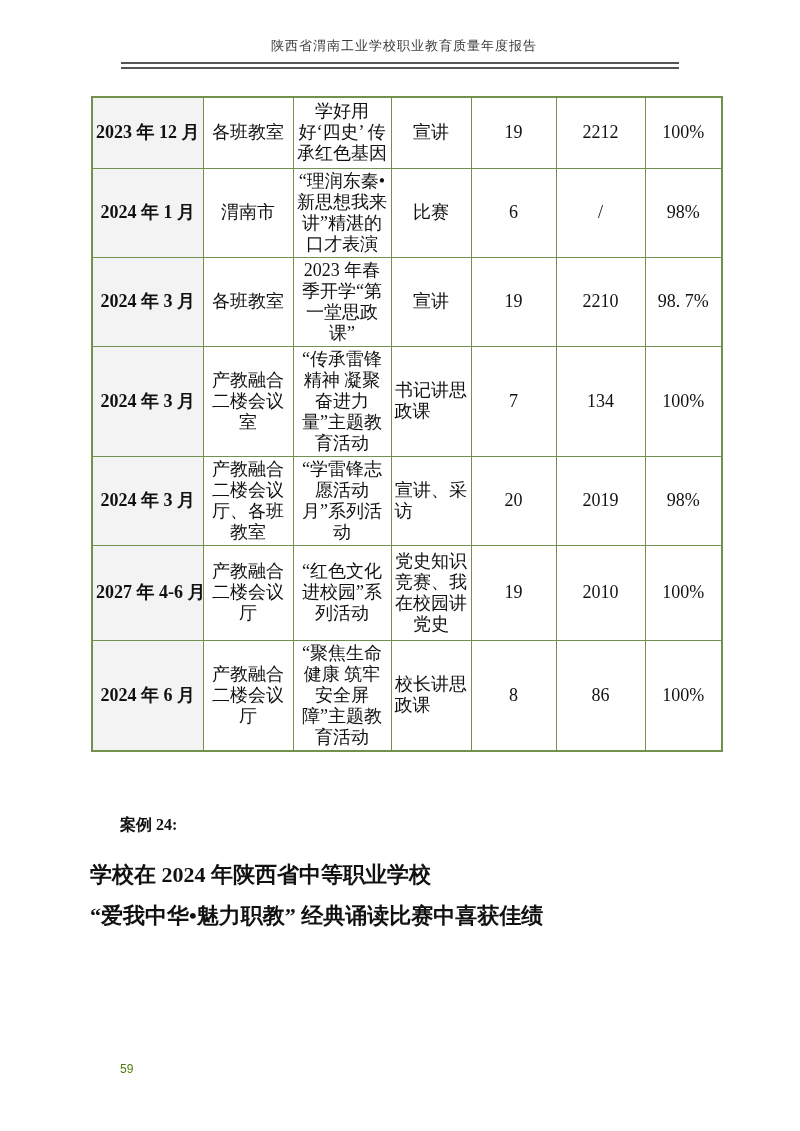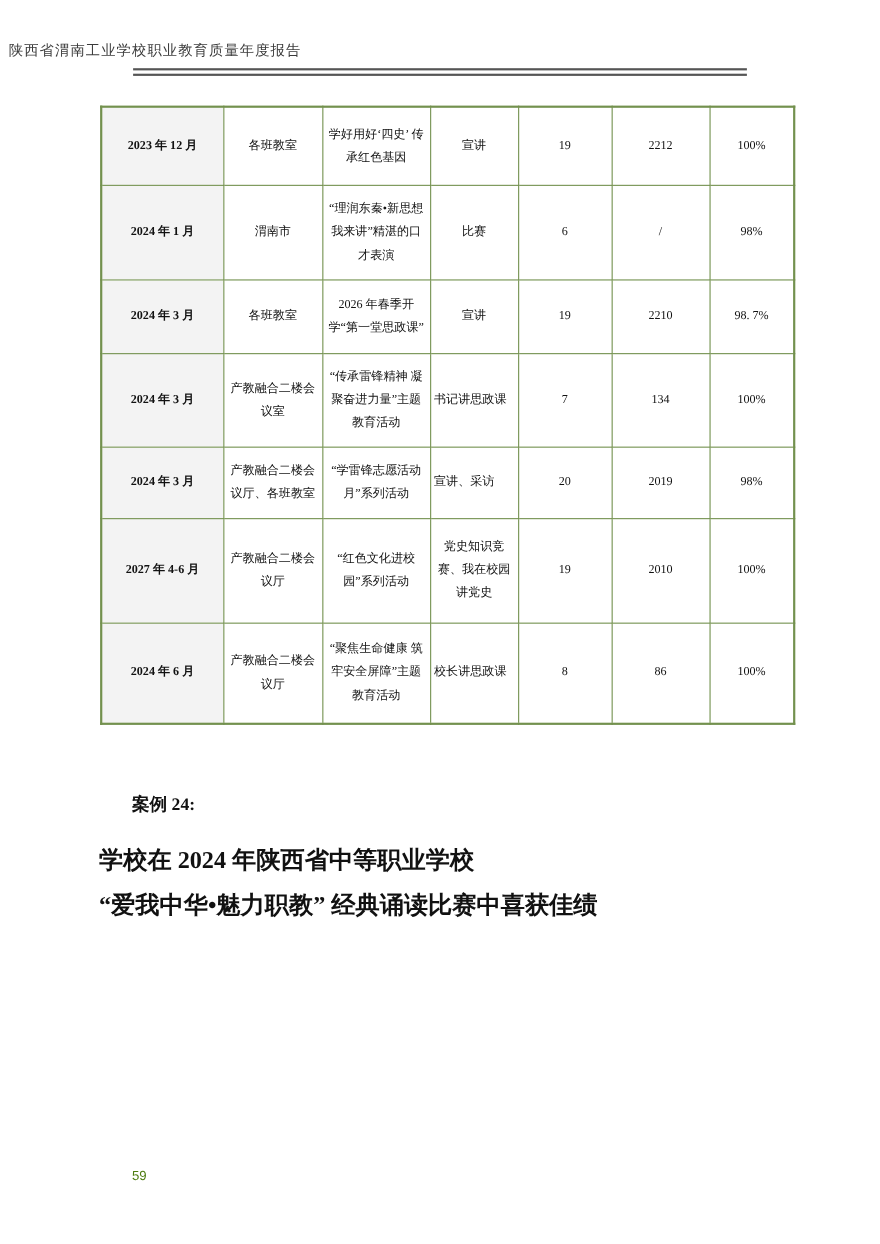--- a/index.html
+++ b/index.html
@@ -7,20 +7,21 @@
     position:relative;
     width:800px; height:1131px;
     margin:0 auto;
     background:#ffffff;
     font-family:"Liberation Serif","DejaVu Serif",serif;
     color:#111;
     overflow:hidden;
   }
   .doc-header {
     padding-top:38px;
+    text-align:center;
     font-size:13px;
     line-height:16px;
     color:#3b3b3b;
     letter-spacing:1px;
     padding-left:8px;
   }
   .header-rule {
     margin:8px 121px 0 121px;
     height:3px;
     border-top:2px solid #555555;
@@ -28,21 +29,21 @@
   }
   table.activity-table {
     border-collapse:collapse;
     table-layout:fixed;
     width:630px;
     margin:27px 0 0 91px;
     border:2.5px solid #73914e;
   }
   table.activity-table td {
     border:1.5px solid #73914e;
-    font-size:11px;
+    font-size:18px;
     line-height:21px;
     text-align:center;
     vertical-align:middle;
     padding:2px 3px;
     overflow:hidden;
     word-break:break-all;
   }
   td.col-date {
     font-weight:bold;
     background:#f3f3f3;
@@ -117,21 +118,21 @@
           <td>渭南市</td>
           <td>“理润东秦•新思想我来讲”精湛的口才表演</td>
           <td>比赛</td>
           <td>6</td>
           <td>/</td>
           <td>98%</td>
         </tr>
         <tr style="height: 67px;">
           <td class="col-date">2024 年 3 月</td>
           <td>各班教室</td>
-          <td>2026 年春季开学“第一堂思政课”</td>
+          <td>2023 年春季开学“第一堂思政课”</td>
           <td>宣讲</td>
           <td>19</td>
           <td>2210</td>
           <td>98. 7%</td>
         </tr>
         <tr style="height: 85px;">
           <td class="col-date">2024 年 3 月</td>
           <td>产教融合二楼会议室</td>
           <td>“传承雷锋精神 凝聚奋进力量”主题教育活动</td>
           <td class="cell-justify">书记讲思政课</td>

